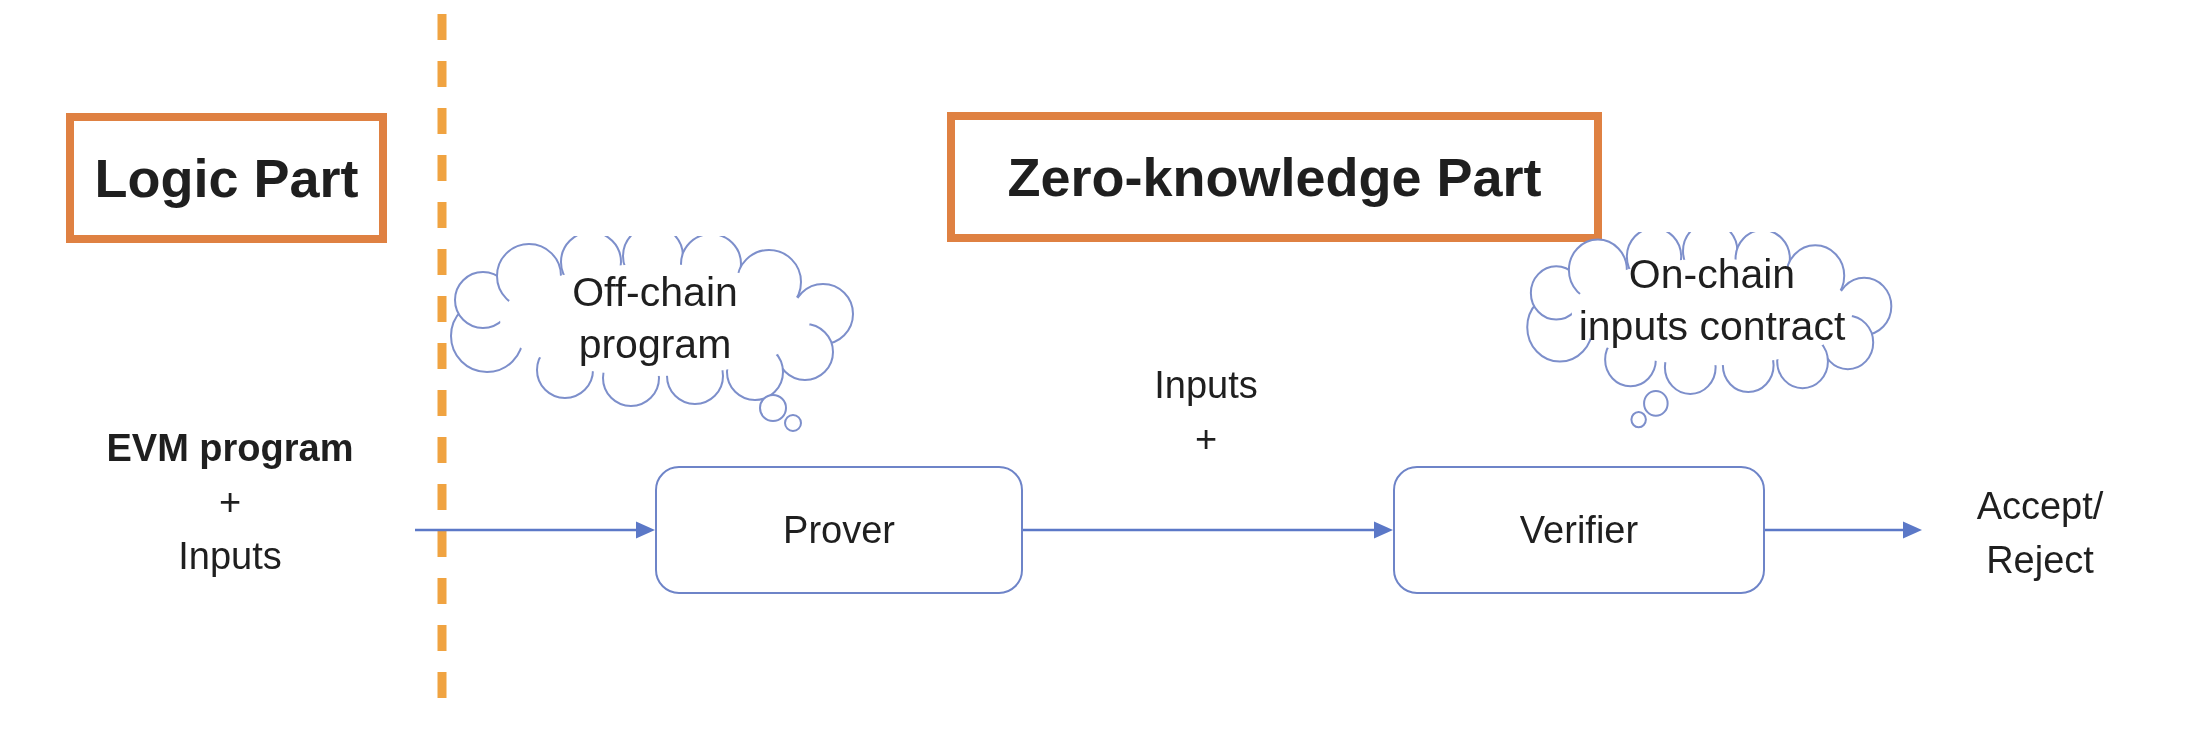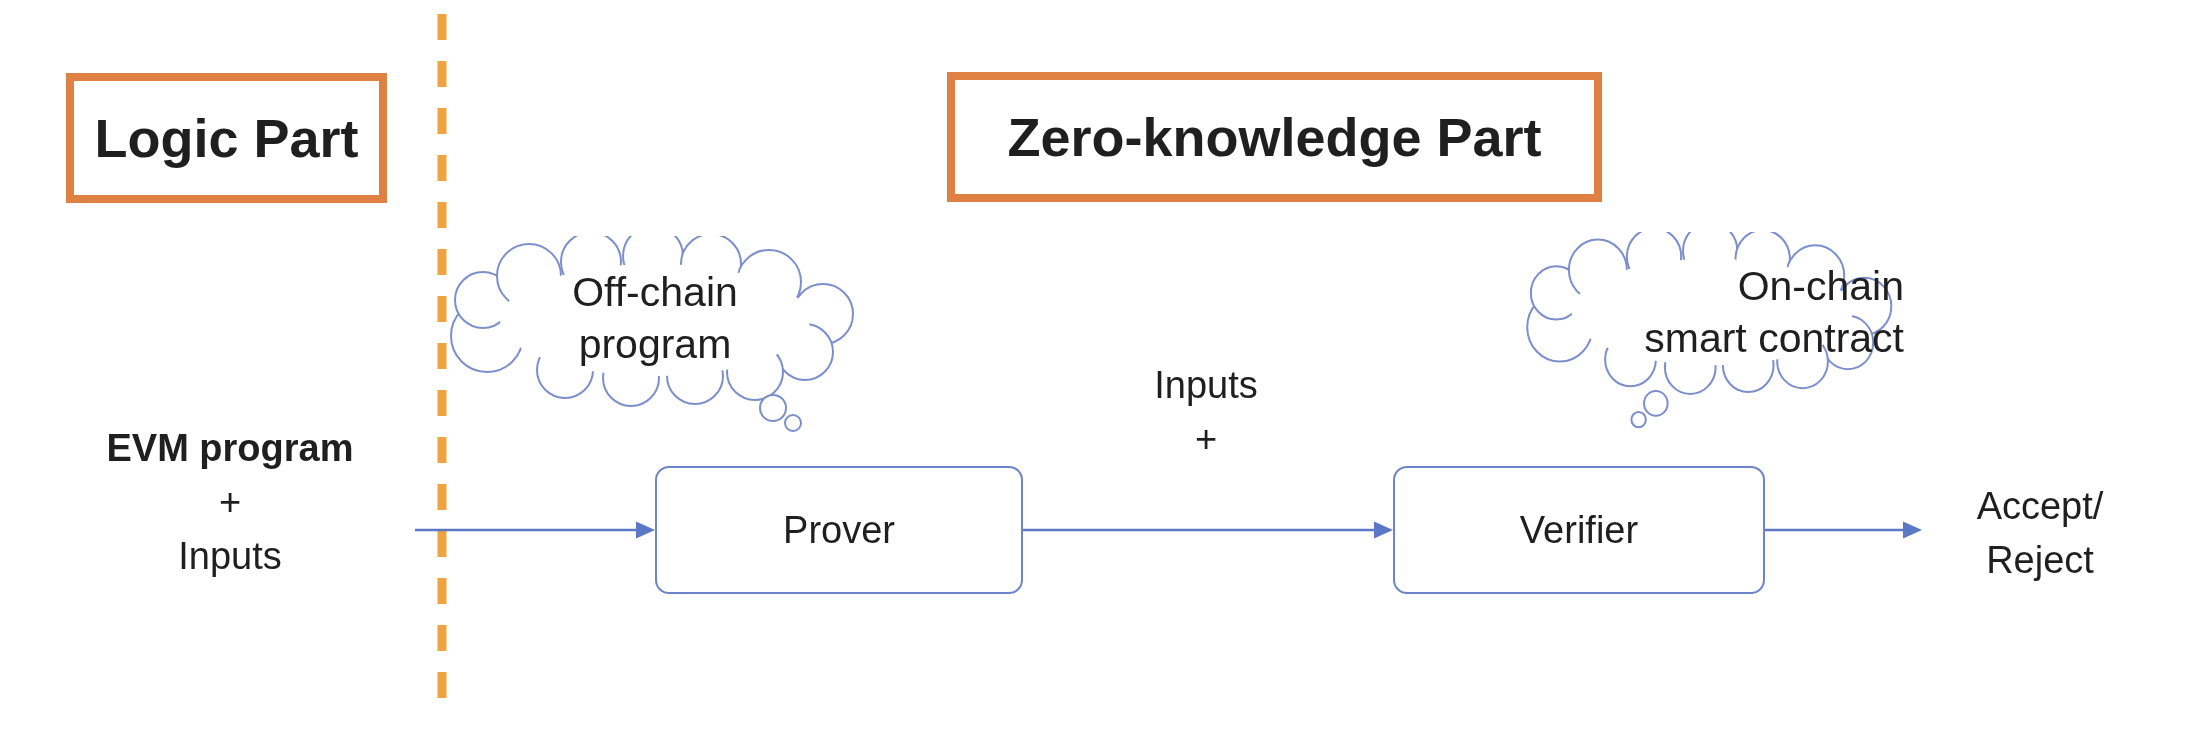--- a/index.html
+++ b/index.html
@@ -10,27 +10,27 @@
     font-family:"Liberation Sans", sans-serif;
     color:var(--c-text,#1f1f1f);
     overflow:hidden;
   }
   .titlebox{
     position:absolute;
     box-sizing:border-box;
     border:8px solid var(--c-orange,#DF8142);
     background:#ffffff;
     display:flex;align-items:center;justify-content:center;
-    font-weight:700;font-size:54px;letter-spacing:0px;
+    font-weight:700;font-size:54px;letter-spacing:0px;margin-top:40px;
   }
   .node{
     position:absolute;
     box-sizing:border-box;
     border:2.5px solid var(--c-box_blue,#6E84C8);
-    border-radius:14px;
+    border-radius:24px;
     background:#ffffff;
     display:flex;align-items:center;justify-content:center;
     font-size:38px;
   }
   .label-block{
     position:absolute;
     text-align:center;
     font-size:38px;line-height:54px;
     white-space:nowrap;
   }
@@ -113,23 +113,23 @@
         <circle cx="362" cy="116" r="28" vector-effect="non-scaling-stroke"></circle>
         <circle cx="312" cy="136" r="28" vector-effect="non-scaling-stroke"></circle>
         <circle cx="252" cy="140" r="28" vector-effect="non-scaling-stroke"></circle>
         <circle cx="188" cy="142" r="28" vector-effect="non-scaling-stroke"></circle>
         <circle cx="122" cy="134" r="28" vector-effect="non-scaling-stroke"></circle>
         <ellipse cx="212" cy="84" rx="155" ry="56" stroke="none"></ellipse>
         <circle cx="150" cy="180" r="13" vector-effect="non-scaling-stroke"></circle>
         <circle cx="131" cy="197" r="8" vector-effect="non-scaling-stroke"></circle>
       </g>
     </svg>
-    <div class="cloud-text" style="top:28px;text-align:right;">
+    <div class="cloud-text" style="top:16px;">
       <div>On-chain</div>
-      <div>smart contract</div>
+      <div>inputs contract</div>
     </div>
   </div>
 
   <div class="label-block" style="left:30px;top:421px;width:400px;">
     <div class="bold">EVM program</div>
     <div>+</div>
     <div>Inputs</div>
   </div>
 
   <div class="node" style="left:655px;top:466px;width:368px;height:128px;">

